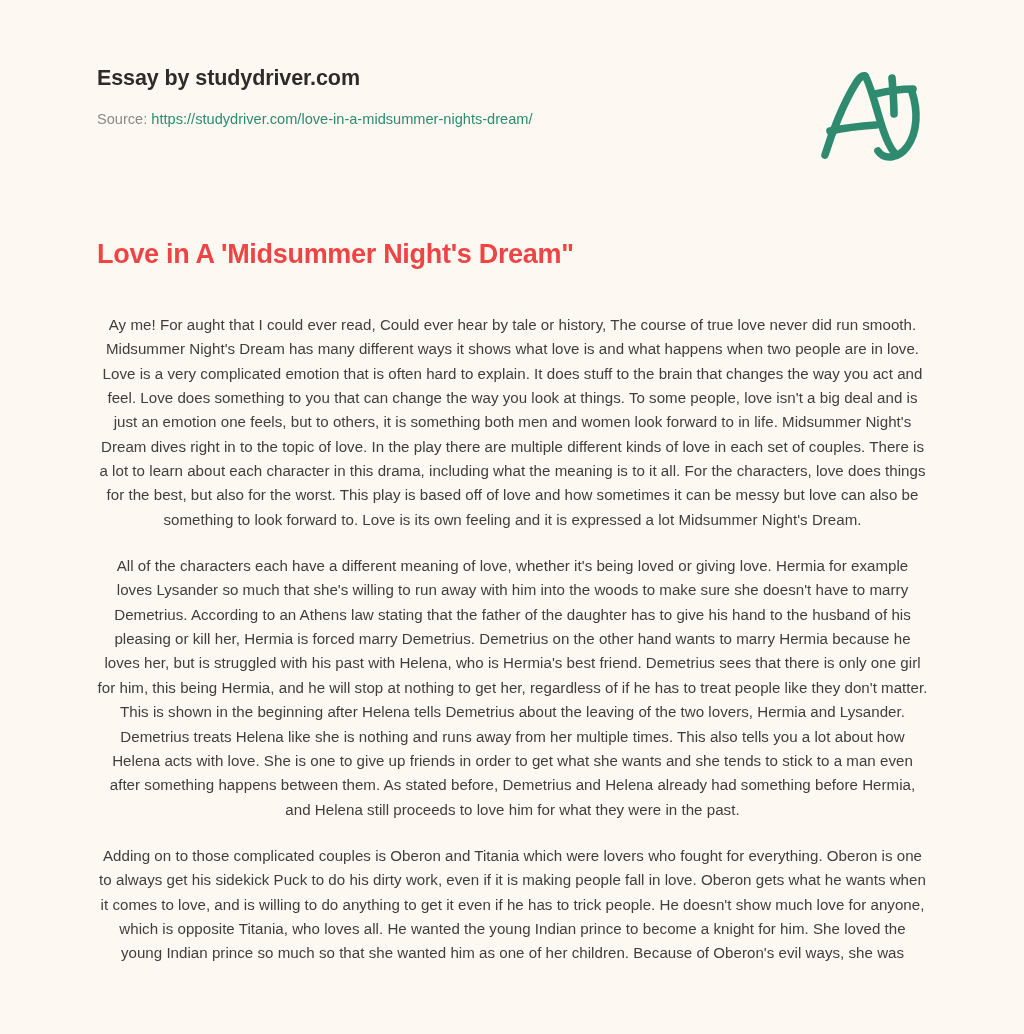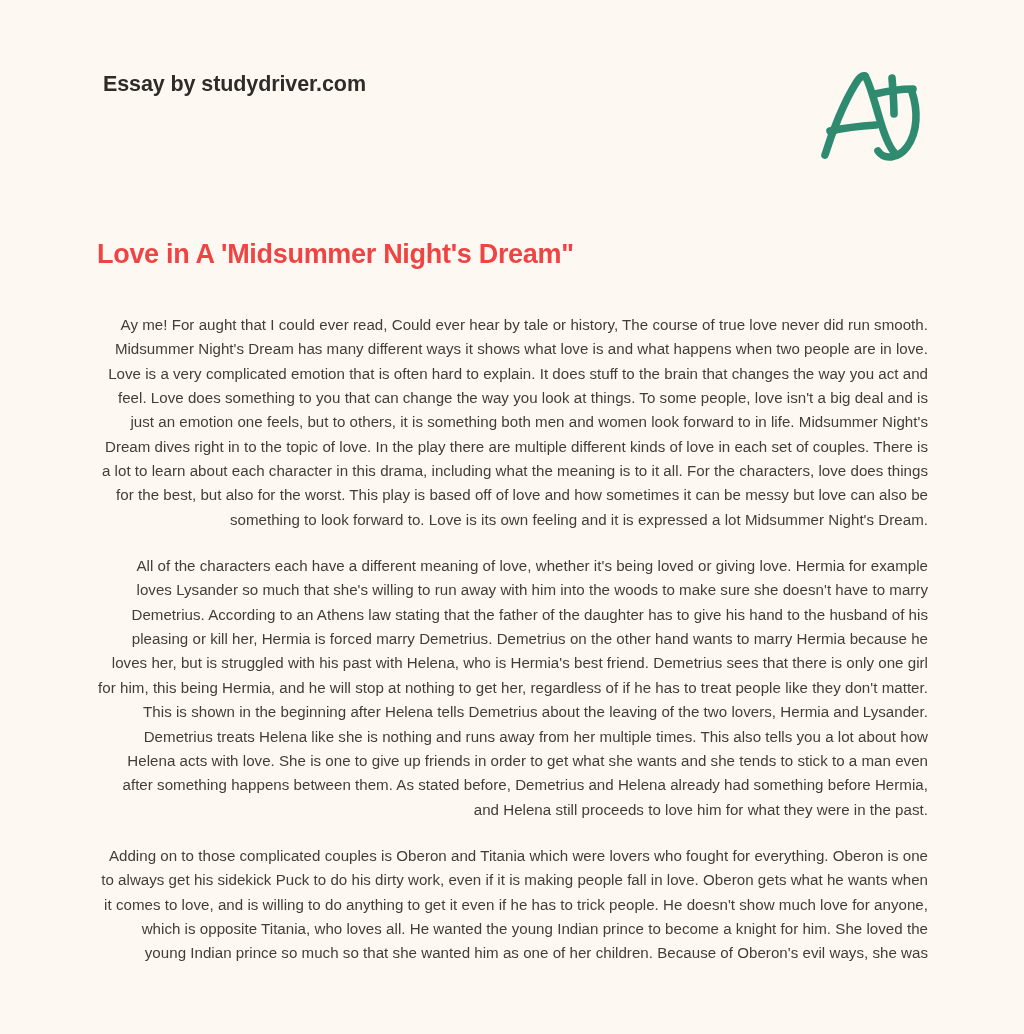--- a/index.html
+++ b/index.html
@@ -28,21 +28,21 @@
     top: 60px;
     right: 60px;
     height: 120px;
   }
   .byline {
     font-size: 21.5px;
     font-weight: bold;
     color: #2f2b29;
     letter-spacing: -0.1px;
     line-height: 1.2;
-    margin: 6px;
+    margin: 0;
     padding-top: 6px;
   }
   .source-line {
     margin-top: 18px;
     font-size: 14.6px;
     line-height: 1.3;
     white-space: nowrap;
   }
   .source-label {
     color: #8d8884;
@@ -85,34 +85,38 @@
     position: absolute;
     left: 97px;
     top: 313px;
     width: 831px;
   }
   .article p {
     margin: 0 0 22px 0;
     font-size: 15.1px;
     line-height: 24.35px;
     color: #433d3a;
-    text-align: right;
+    text-align: center;
     letter-spacing: 0.03px;
   }
   .article p:last-child {
     margin-bottom: 4px;
   }
 </style>
 </head>
 <body>
 
 <div class="page">
 
   <div class="header">
     <div class="byline">Essay by studydriver.com</div>
+    <div class="source-line">
+      <span class="source-label">Source:</span>
+      <a class="source-url" href="#">https://studydriver.com/love-in-a-midsummer-nights-dream/</a>
+    </div>
   </div>
 
   <div class="logo">
     <svg viewBox="0 0 124 108" xmlns="http://www.w3.org/2000/svg">
       <g fill="none" stroke="#2e8b6f" stroke-width="7.6" stroke-linecap="round" stroke-linejoin="round">
 
         <path d="M17 97 C24 74, 36 44, 48 25 C51 20, 54 17, 57 18"></path>
 
         <path d="M57 18 C61 23, 66 42, 72 62 C77 79, 82 92, 89 97"></path>
 

